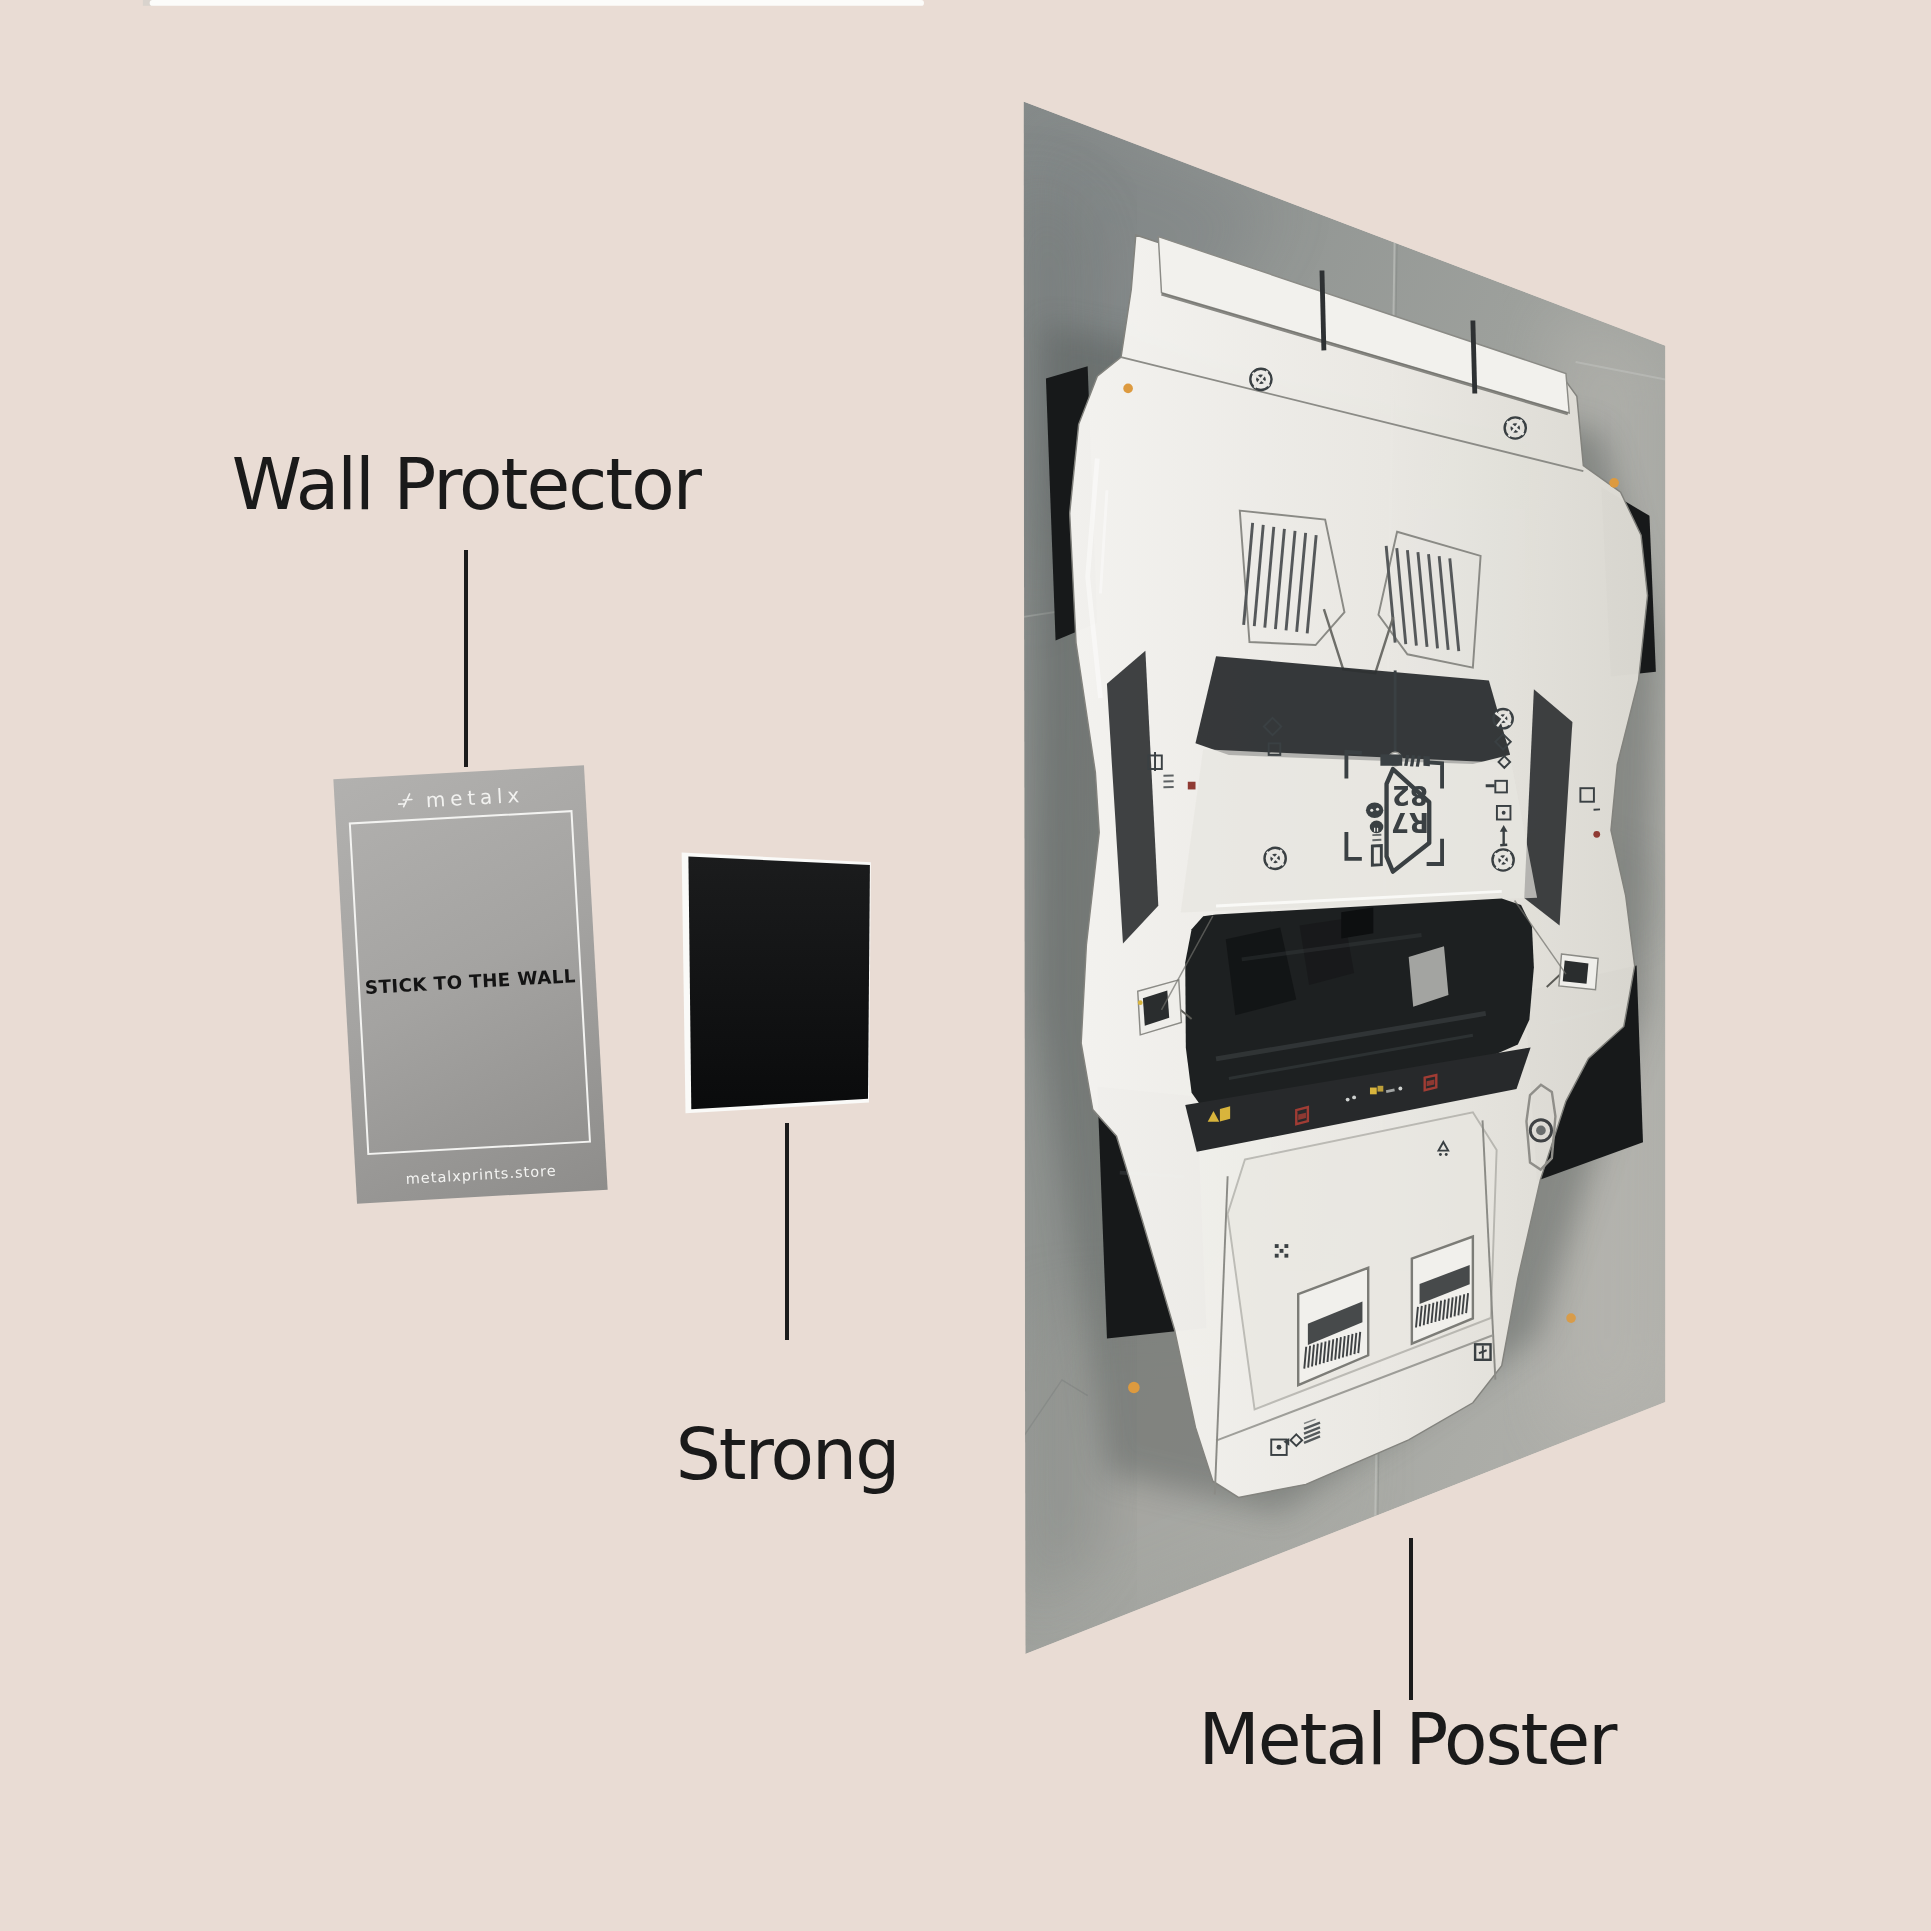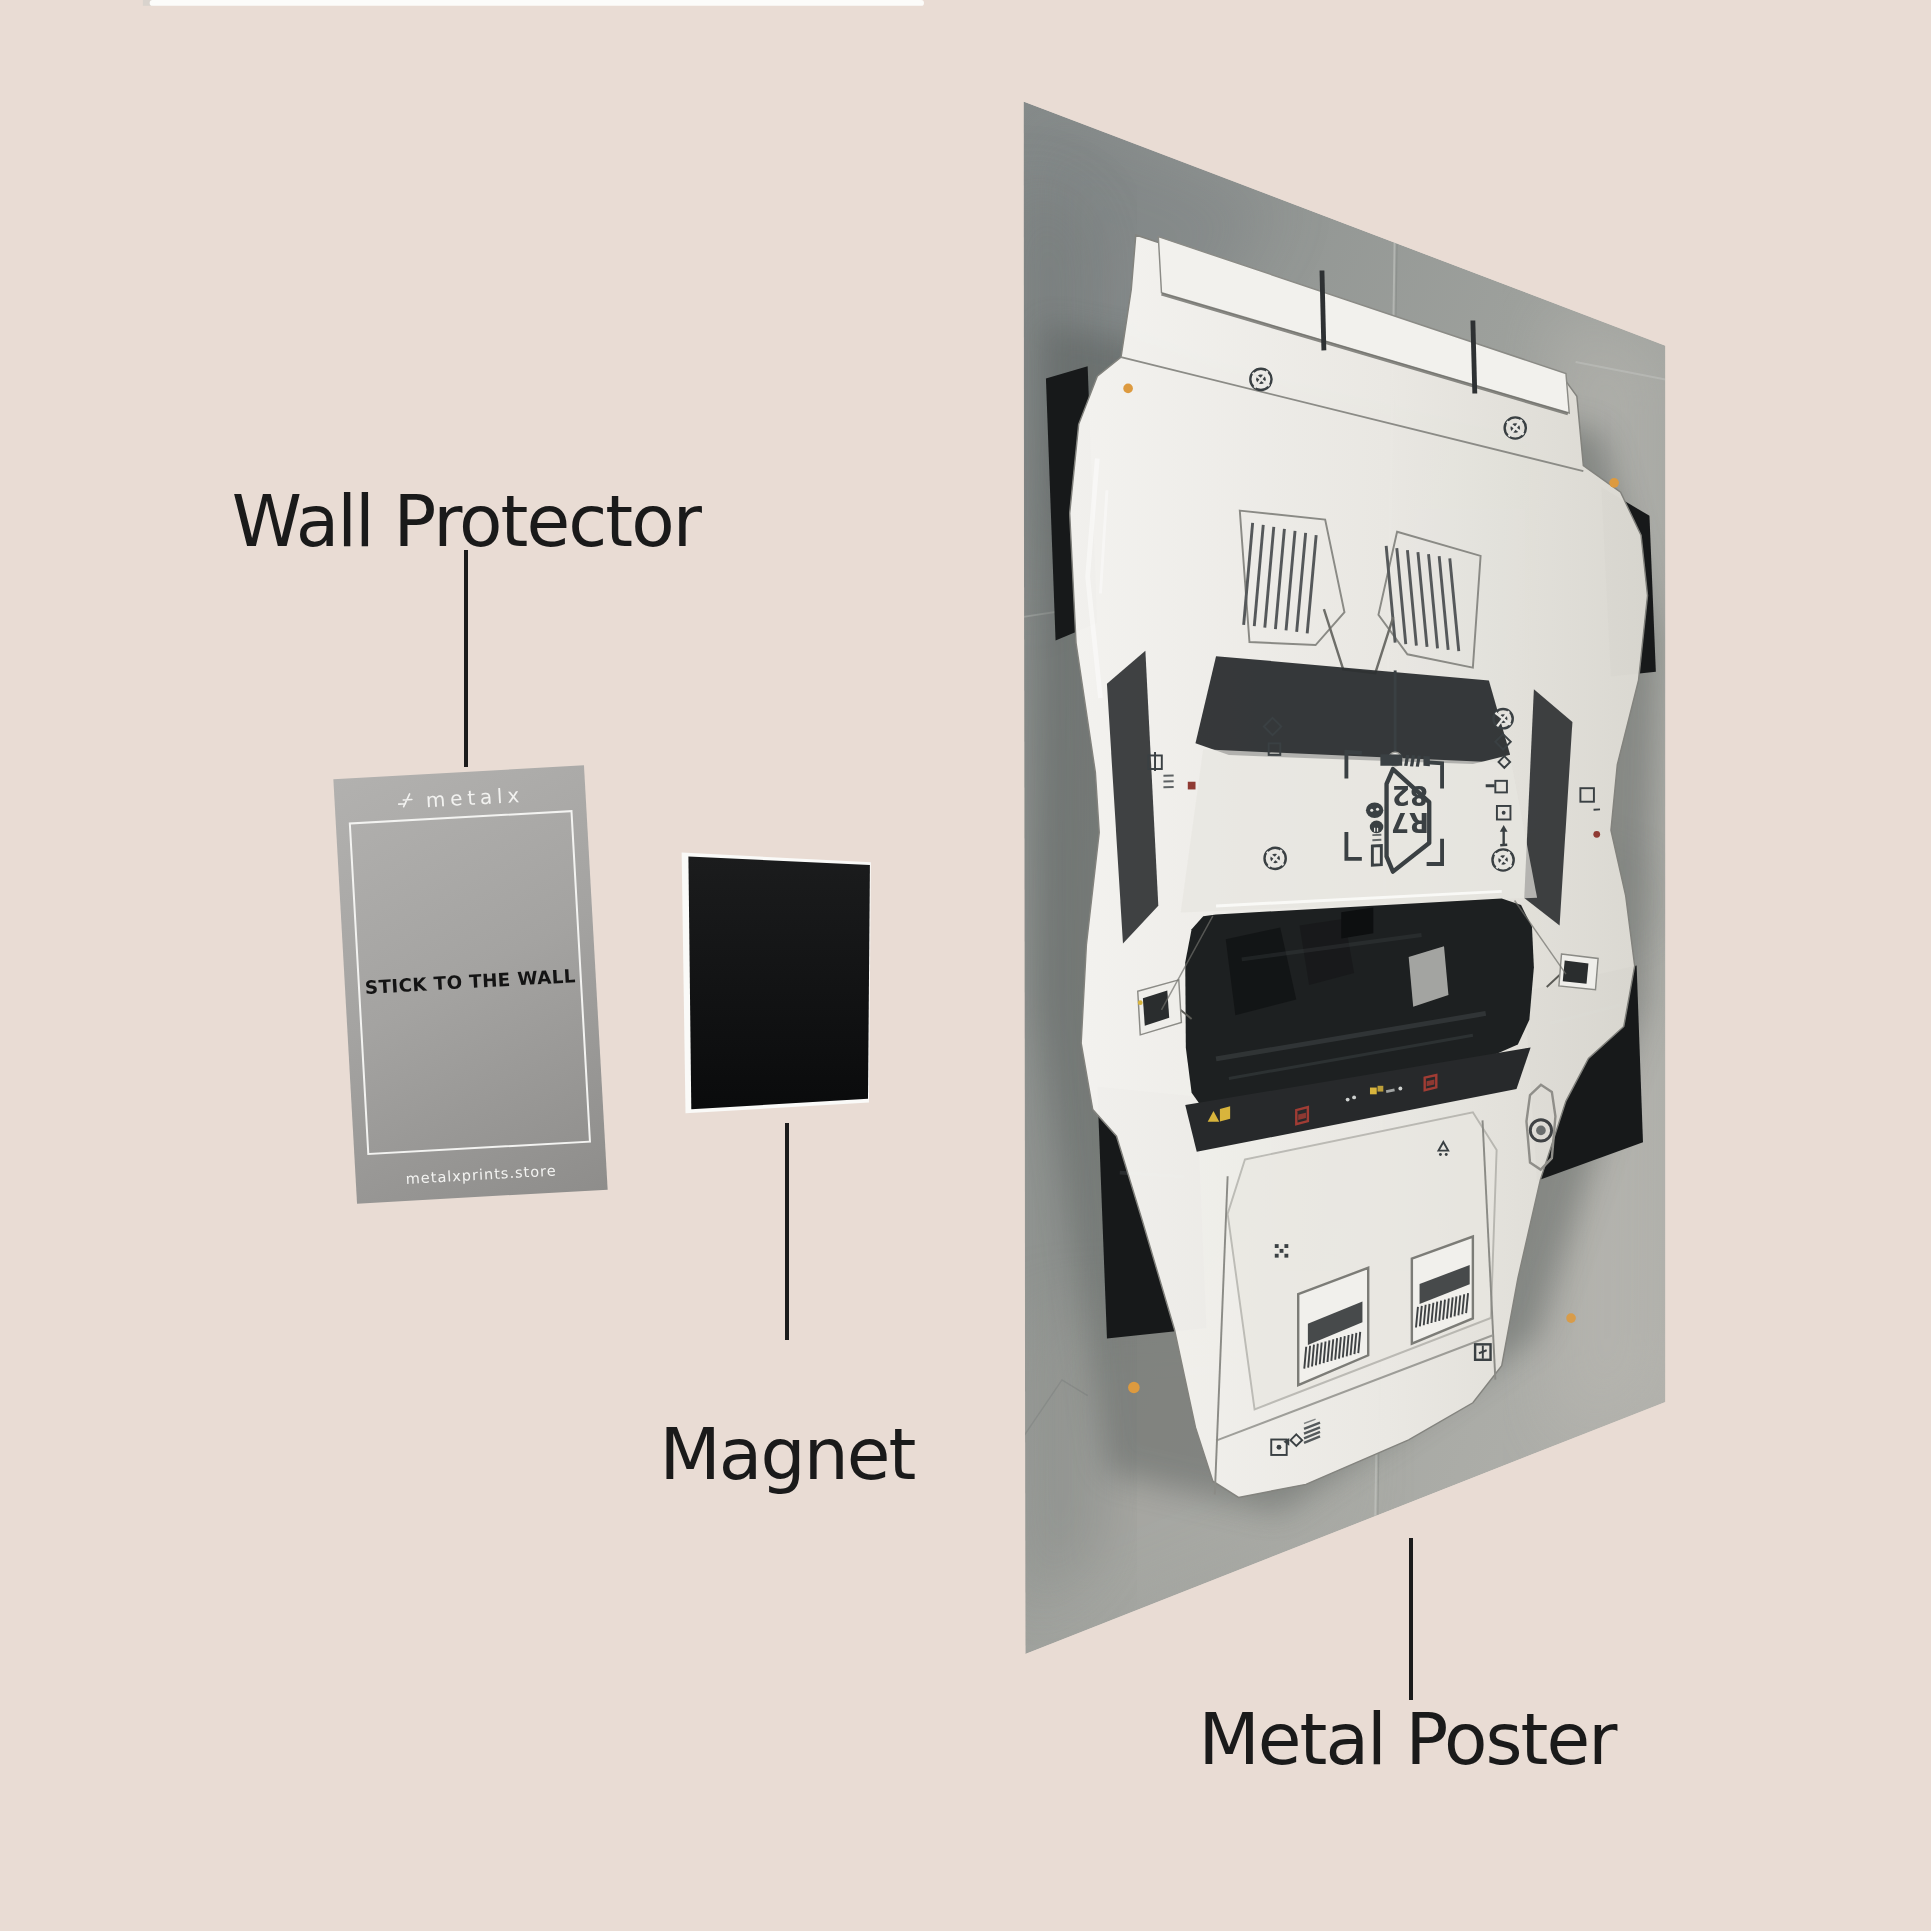--- a/index.html
+++ b/index.html
@@ -280,37 +280,37 @@
             <line x1="1350.6" y1="1494.5" x2="1367.2" y2="1487.8" stroke="#3a4043" stroke-width="2.5" opacity="0.85"></line>
             <line x1="1350.6" y1="1474.4" x2="1362.6" y2="1469.9" stroke="#3a4043" stroke-width="1.5" opacity="0.6"></line>
             <circle cx="1168.4" cy="402.3" r="5" fill="#dd9a3f"></circle>
             <circle cx="1671.8" cy="500.1" r="5" fill="#dd9a3f"></circle>
             <circle cx="1174.4" cy="1437.1" r="6" fill="#dd9a3f"></circle>
             <circle cx="1627.2" cy="1365.2" r="5" fill="#dd9a3f" opacity="0.9"></circle>
           </g>
         </g>
       </svg></div>
 
-  <div class="lbl" style="left:466px;top:484px;">Wall Protector</div>
+  <div class="lbl" style="left:466px;top:447px;">Wall Protector</div>
   <div class="pline" style="left:464px;top:550px;height:217px;"></div>
 
   <div class="card">
     <div class="logo">
       <svg width="21" height="21" viewBox="0 0 22 22">
         <path d="M2 14 L9 14 M14 4 L7 17 M7 10 L16 10" stroke="#f2f2f0" stroke-width="1.7" stroke-linecap="round" fill="none"></path>
       </svg>
       <span class="brand">metalx</span>
     </div>
     <div class="frame"></div>
     <div class="stick">STICK TO THE WALL</div>
     <div class="site">metalxprints.store</div>
   </div>
 
   <div class="pline" style="left:785px;top:1123px;height:217px;"></div>
   <div class="lbl" style="left:787px;top:1342px;">
     <br>
-    <span>Magnet</span>
+    <span>Strong</span>
   </div>
 
   <div class="pline" style="left:1409px;top:1538px;height:162px;"></div>
   <div class="lbl" style="left:1407px;top:1702px;">Metal Poster</div>
 </div>
 
 
 </body></html>

